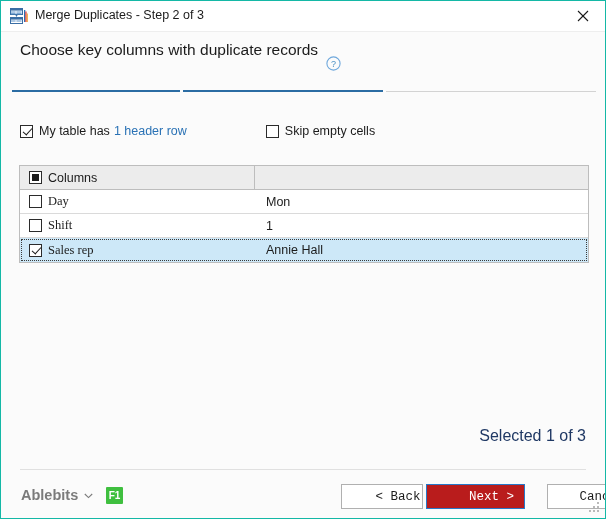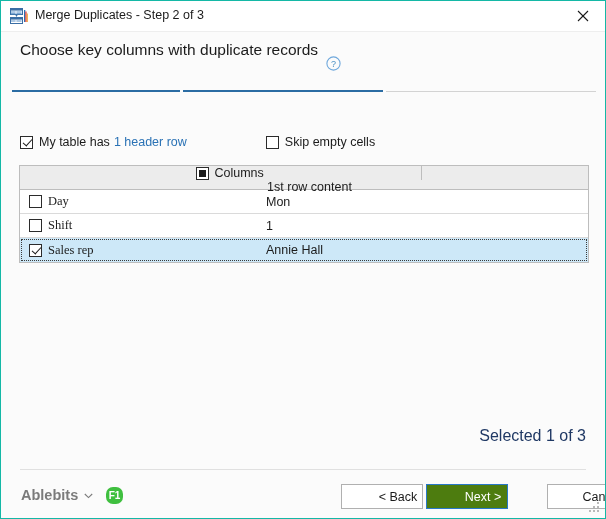--- a/index.html
+++ b/index.html
@@ -76,21 +76,21 @@
     display: flex;
     gap: 3px;
   }
   .step-seg { height: 2px; align-self: flex-end; }
   .step-seg.done { background: #2b6ca3; height: 2px; }
   .step-seg.todo { background: #d3d3d3; height: 1px; }
 
   
   .opt-row {
     position: absolute;
-    left: 19px; top: 134px;
+    left: 19px; top: 123px;
     display: flex;
     align-items: center;
     white-space: nowrap;
   }
   .opt {
     display: flex;
     align-items: center;
     font-size: 12.5px;
     color: #1b1b1b;
     cursor: default;
@@ -137,21 +137,20 @@
     box-sizing: border-box;
   }
   .thead {
     display: flex;
     height: 23px;
     background: #ececec;
     border-bottom: 1px solid #bdbdbd;
     align-items: center;
     font-size: 12.5px;
     color: #1b1b1b;
-    flex-direction: column;
   }
   .th-col1 {
     width: 235px;
     display: flex;
     align-items: center;
     padding-left: 9px;
     height: 23px;
     box-sizing: border-box;
     border-right: 1px solid #bdbdbd;
   }
@@ -226,47 +225,47 @@
     margin-left: 6px;
     color: #7b7b7b;
     font-size: 11px;
     line-height: 1;
   }
   .f1-badge {
     position: absolute;
     left: 105px; top: 486px;
     width: 17px; height: 17px;
     background: #3fbf3f;
-    border-radius: 7px;
+    border-radius: 1px;
     color: #ffffff;
     font-size: 10px;
     font-weight: bold;
     display: flex;
     align-items: center;
     justify-content: center;
     cursor: default;
   }
   .btn {
     position: absolute;
     top: 483px;
     height: 25px;
     font-size: 12.5px;
-    font-family: Liberation Sans, sans-serif;
+    font-family: Liberation Mono, monospace;
     background: #ffffff;
     border: 1px solid #b0b0b0;
     color: #1b1b1b;
     box-sizing: border-box;
     display: flex;
     align-items: center;
     justify-content: center;
     cursor: default;
     padding-left: 32px;
   }
   .btn.back   { left: 340px; width: 82px; }
-  .btn.next   { left: 425px; width: 82px; background: #4d7c0f; border-color: #2878c8; color: #ffffff; }
+  .btn.next   { left: 425px; width: 99px; background: #b91c1c; border-color: #2878c8; color: #ffffff; }
   .btn.cancel { left: 510px; width: 78px; margin-left: 36px; }
 
   .grip {
     position: absolute;
     right: 4px; bottom: 4px;
     width: 12px; height: 12px;
   }
   .grip i {
     position: absolute;
     width: 2px; height: 2px;
@@ -331,23 +330,20 @@
       <span>Skip empty cells</span>
     </div>
   </div>
 
   <div class="table">
     <div class="thead">
       <div class="th-col1">
         <span class="cb indeterminate"></span>
         <span>Columns</span>
       </div>
-      <div class="th-col2">
-        <span>1st row content</span>
-      </div>
     </div>
 
     <div class="trow">
       <div class="td-col1">
         <span class="cb"></span>
         <span>Day</span>
       </div>
       <div class="td-col2">Mon</div>
     </div>
 

